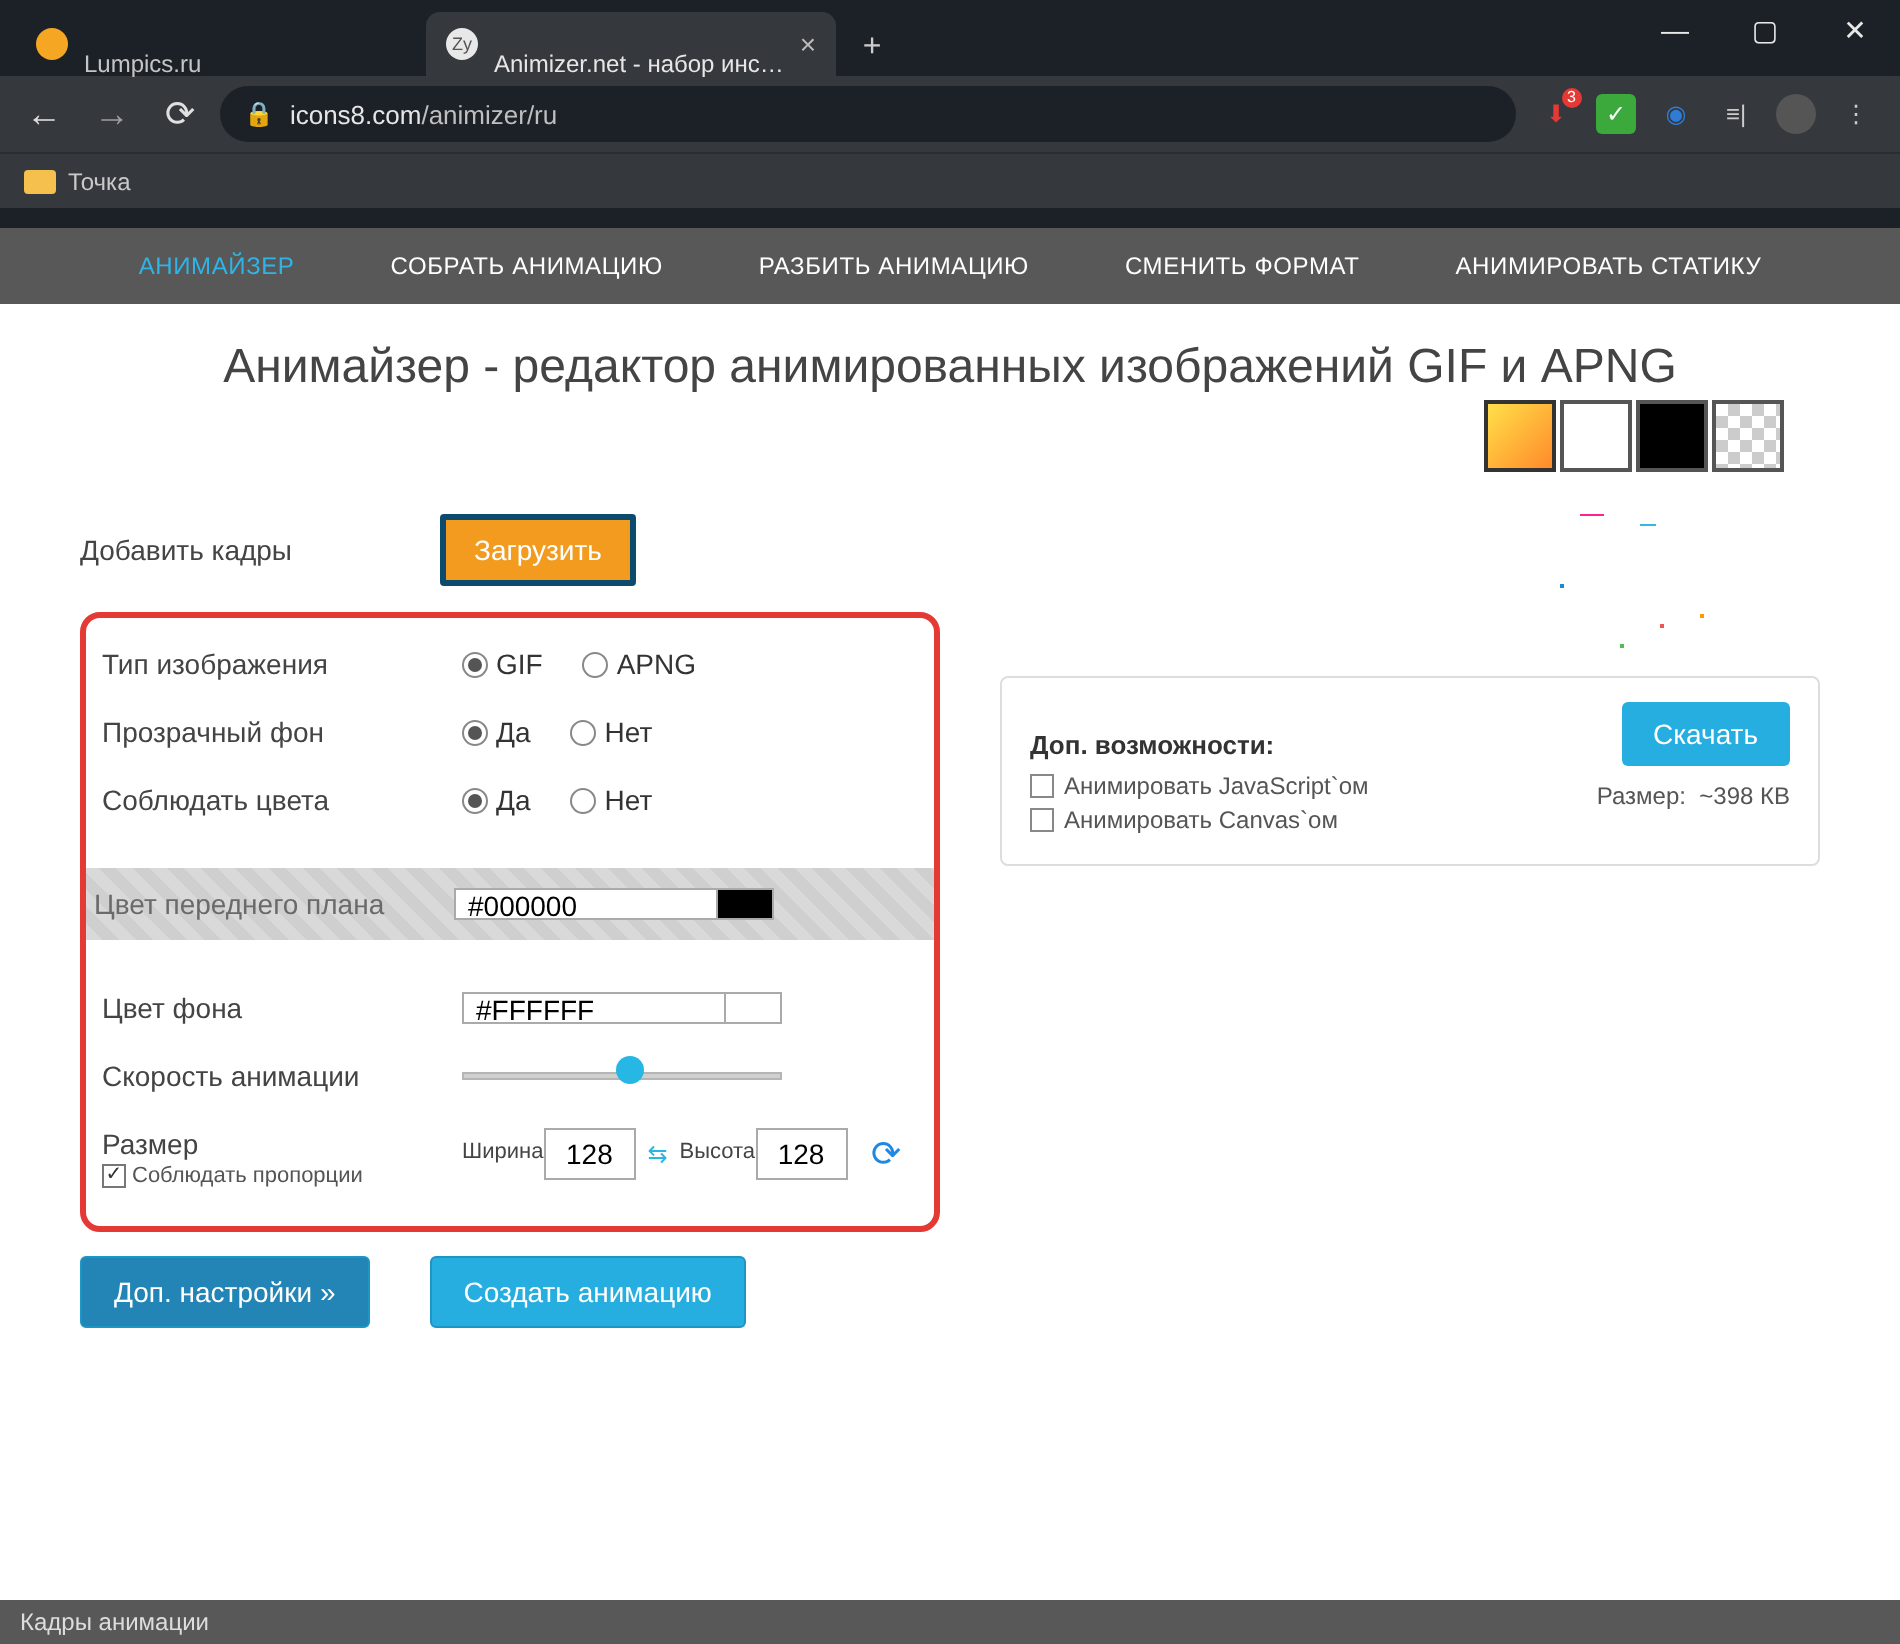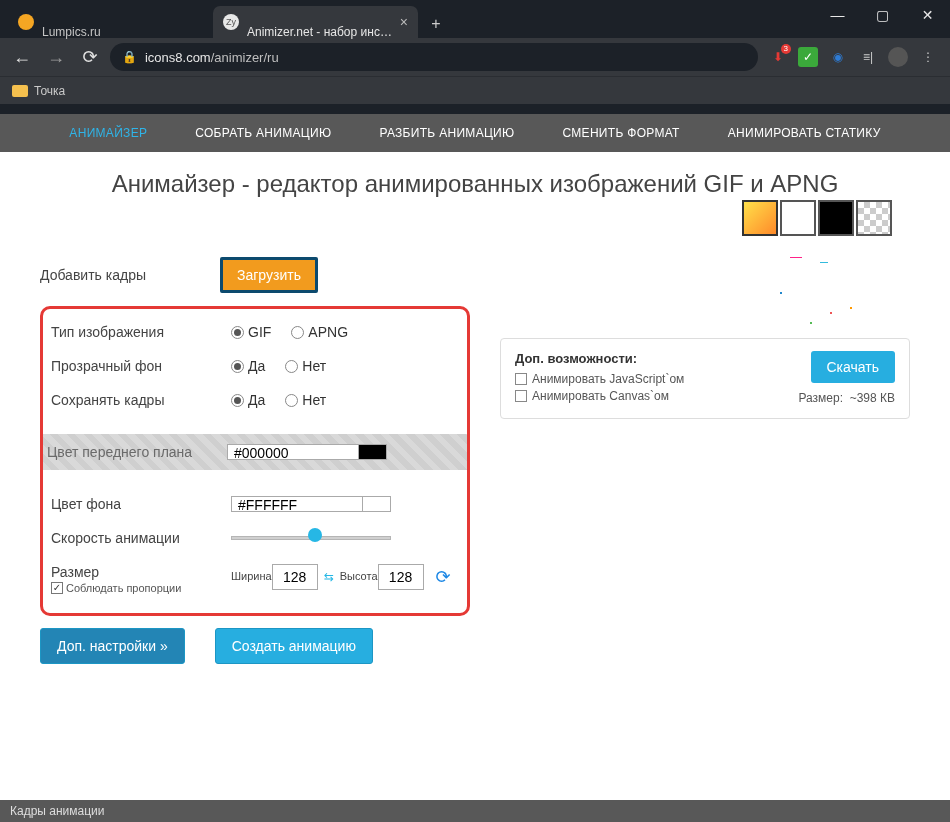--- a/index.html
+++ b/index.html
@@ -225,21 +225,21 @@
 }
 .extra-box {
   border:1px solid #ddd;
   border-radius:4px;
   padding: 12px 14px;
   display:flex;
   gap: 20px;
   font-size:12px;
   align-items:flex-start;
 }
-.extra-left { flex:1; }
+.extra-left { flex:1;margin-top:14px; }
 .extra-title { font-weight:bold; color:#333; margin-bottom:6px; font-size:13px; }
 .chk-line { display:flex; align-items:center; gap:5px; color:#555; margin-bottom:3px; }
 .chk { width:12px; height:12px; border:1px solid #888; background:#fff; }
 .extra-right { display:flex; flex-direction:column; align-items:flex-end; gap:8px; }
 .dl-btn {
   background:#27aee0; color:#fff; border:none; padding:8px 16px; border-radius:3px; font-size:14px;
 }
 .size-text { font-size:12px; color:#555; }
 
 .footer-strip {
@@ -363,21 +363,21 @@
                   <span>Да</span>
                 </div>
               <div class="radio-item">
                   <span class="radio"></span>
                   <span>Нет</span>
                 </div>
             </div>
           </div>
 
           <div class="row">
-            <div class="lbl">Сохранять кадры</div>
+            <div class="lbl">Соблюдать цвета</div>
             <div class="radio-group">
               <div class="radio-item">
                   <span class="radio checked"></span>
                   <span>Да</span>
                 </div>
               <div class="radio-item">
                   <span class="radio"></span>
                   <span>Нет</span>
                 </div>
             </div>

